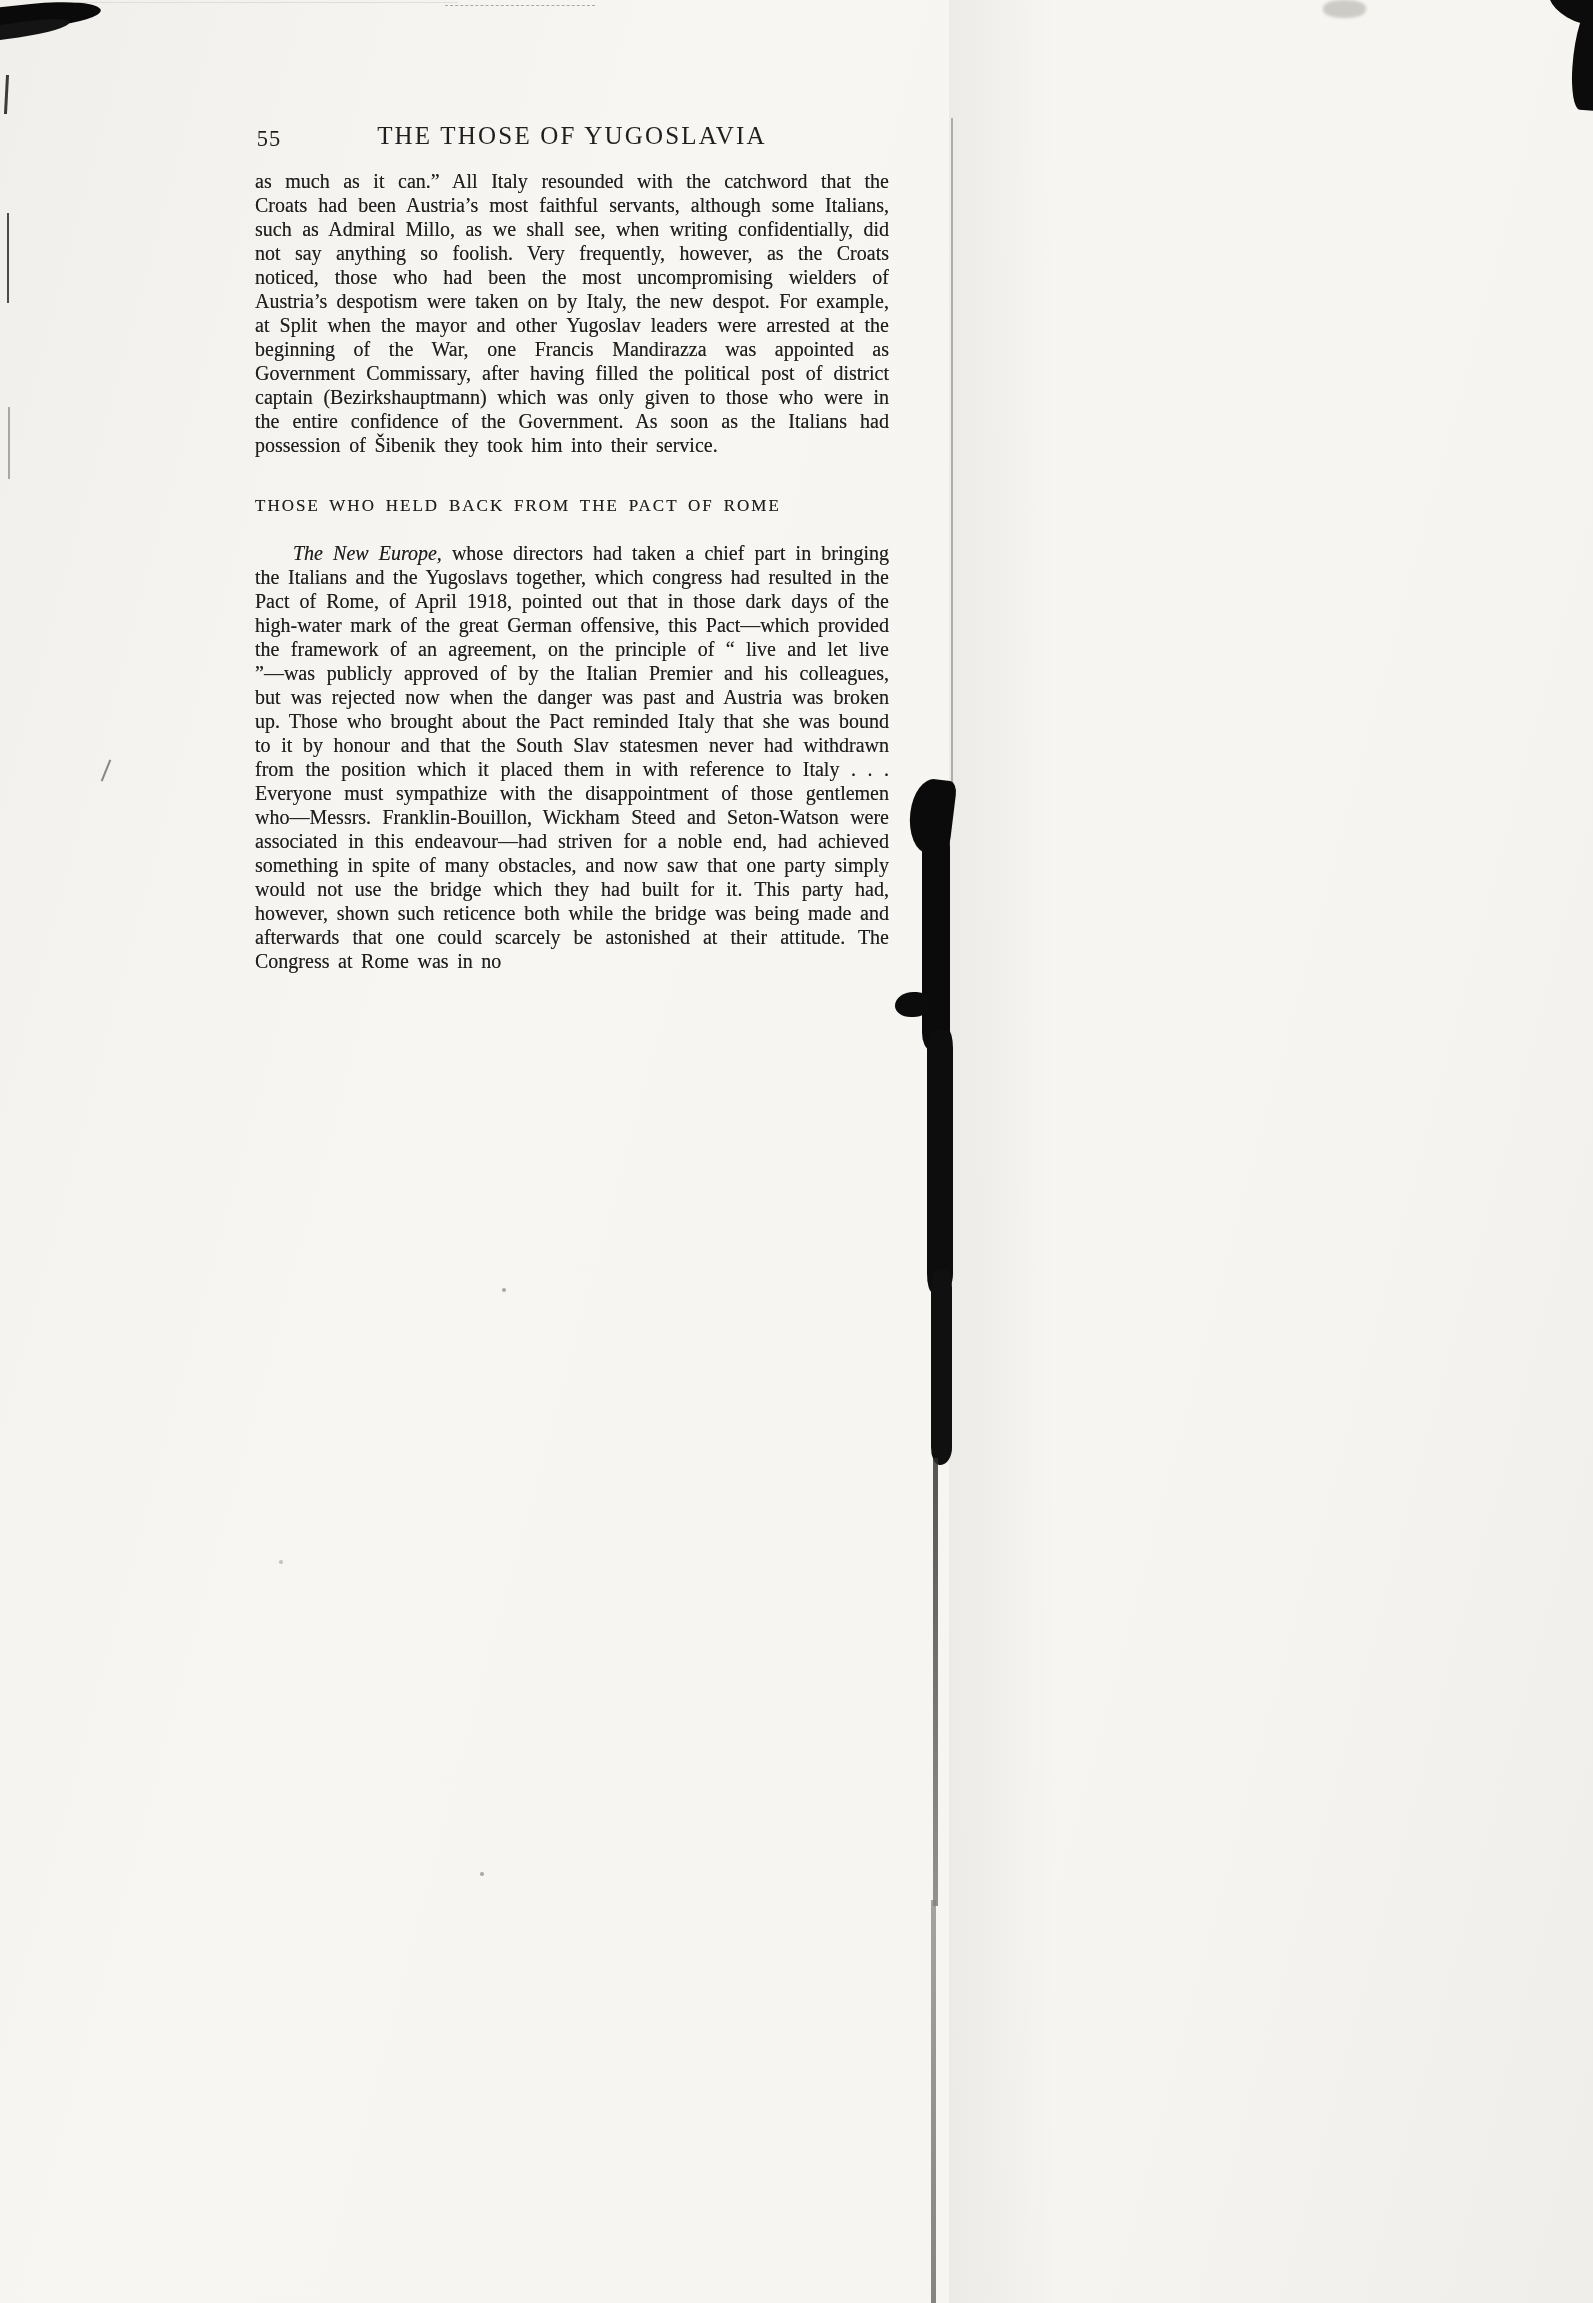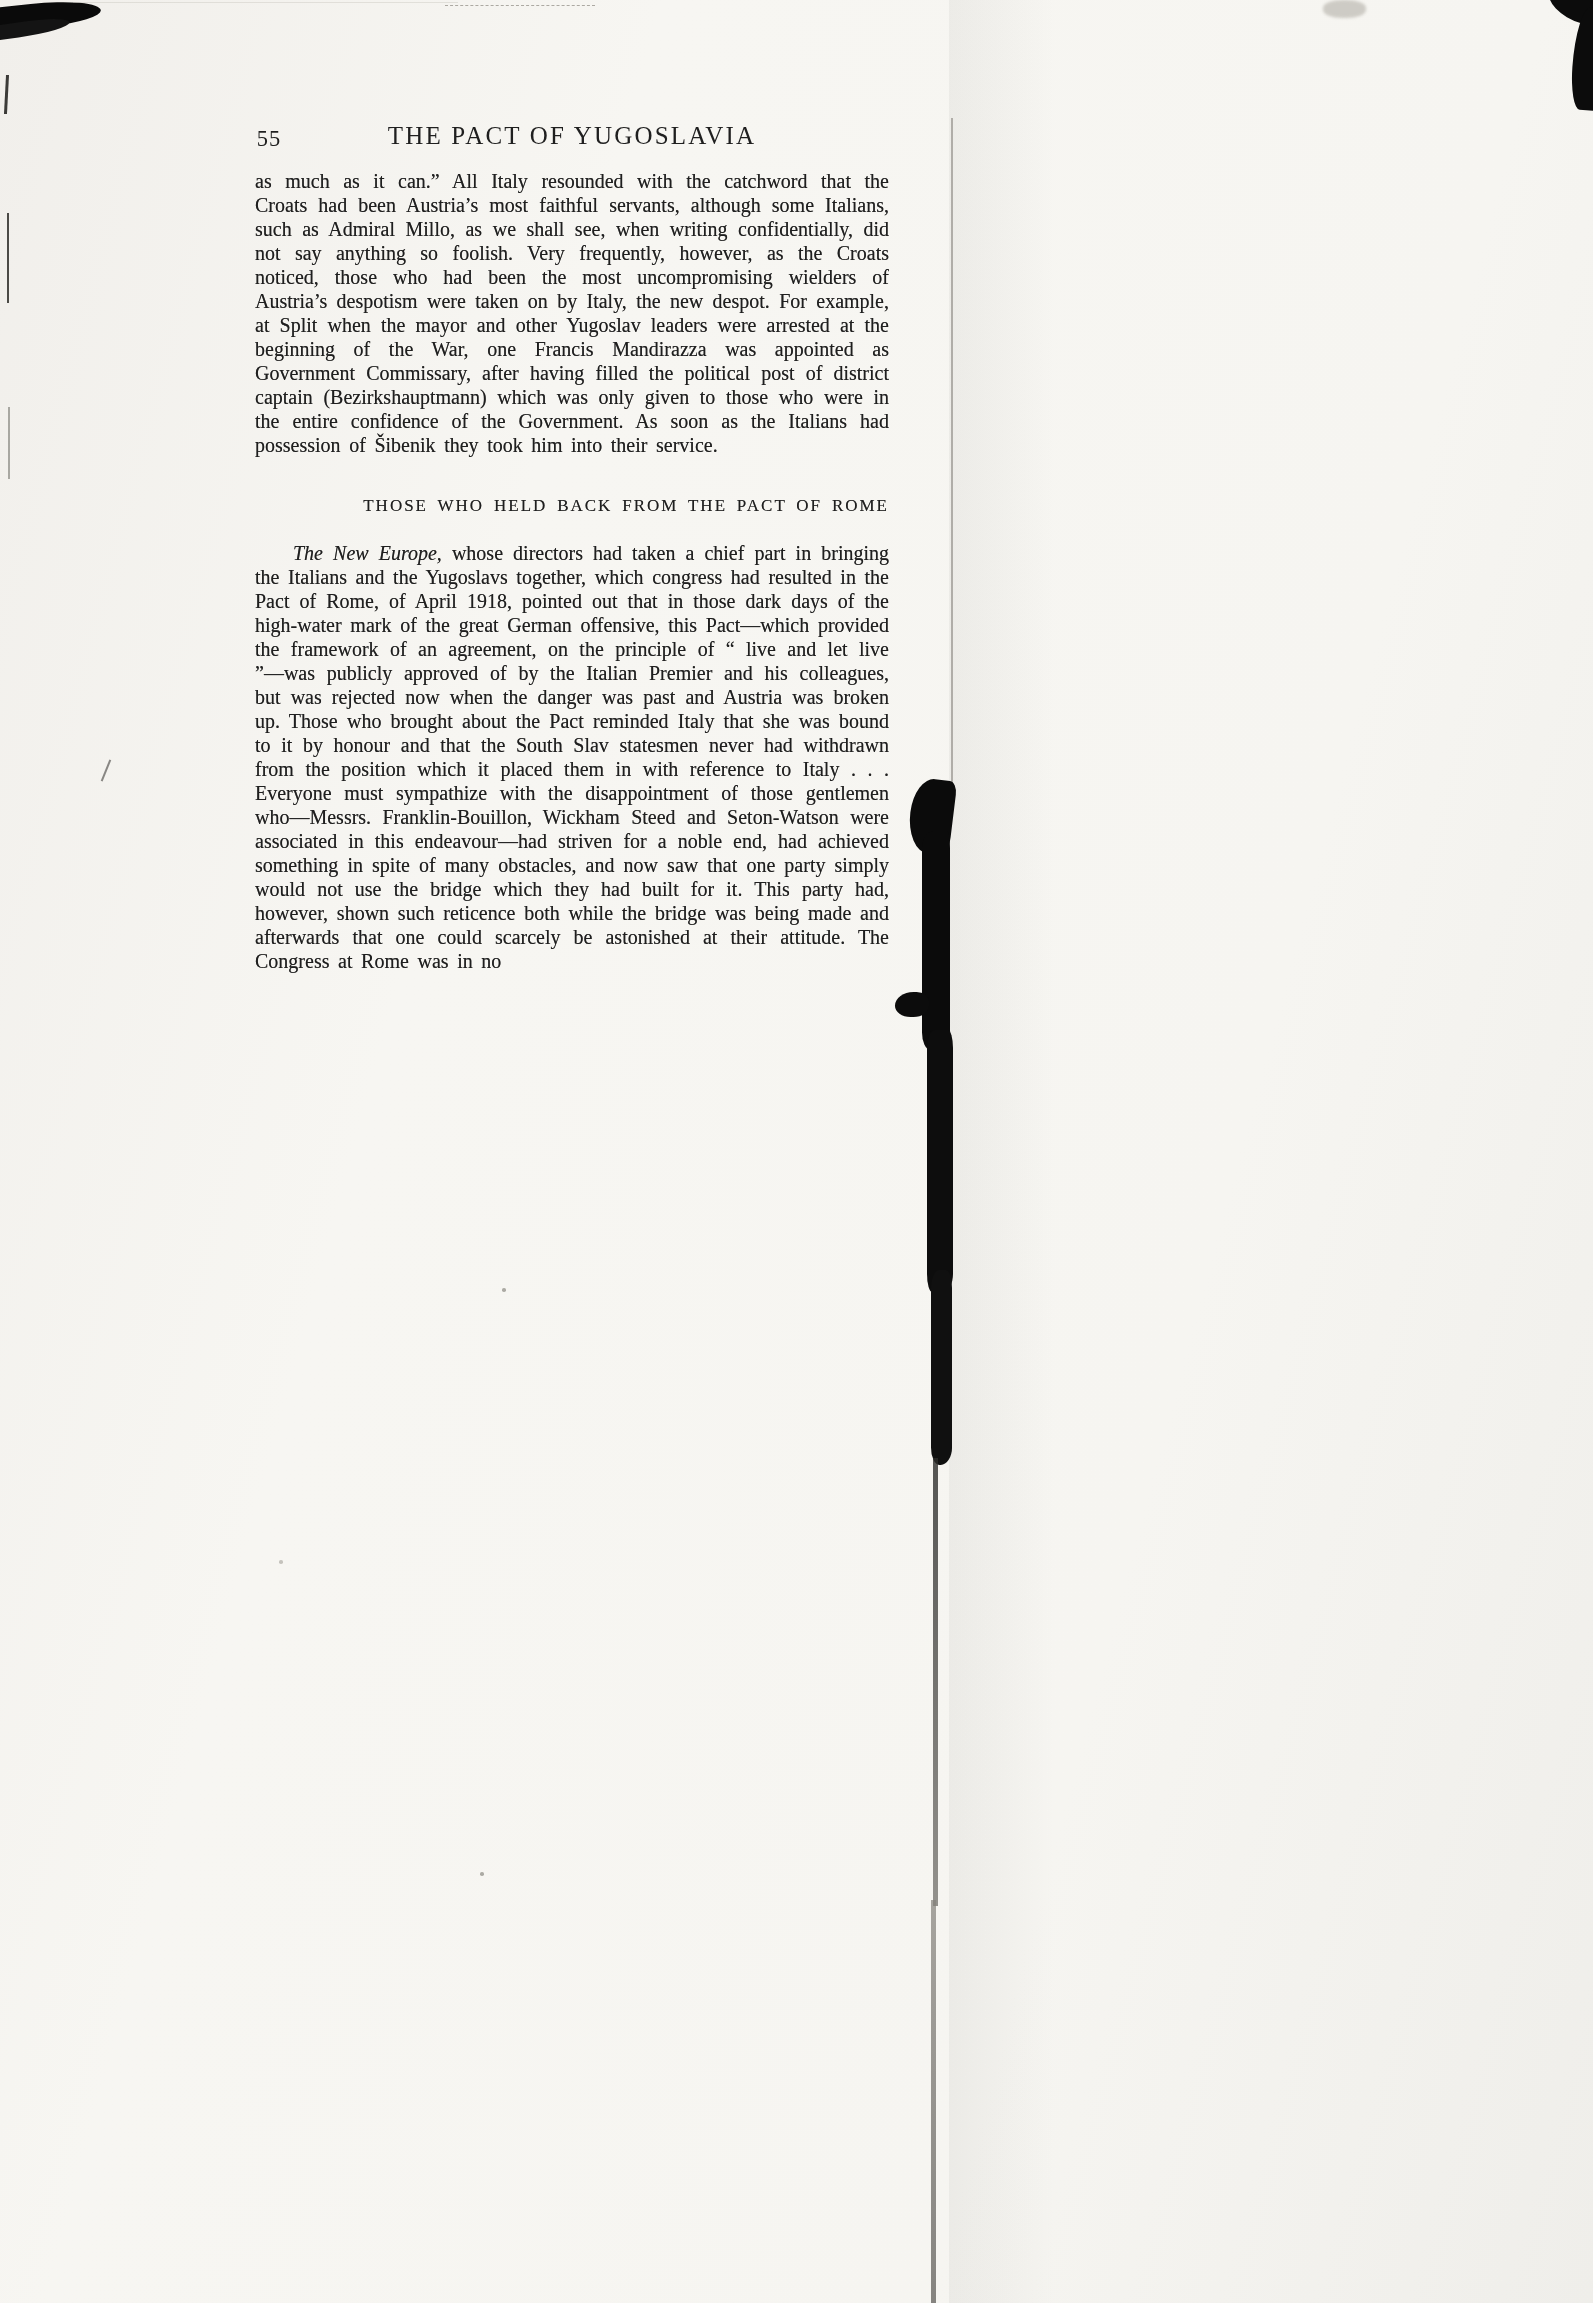--- a/index.html
+++ b/index.html
@@ -47,21 +47,21 @@
     font-size: 20px;
     line-height: 24px;
     text-align: justify;
     text-align-last: left;
     word-spacing: 3.6px;
     text-shadow: 0 0 0.4px rgba(10,10,10,0.55);
   }
   .para.indent { text-indent: 38px; }
   .section-heading {
     margin: 39px 0 25px 0;
-    text-align: right;
+    text-align: left;
     font-size: 17px;
     font-weight: normal;
     letter-spacing: 2px;
     word-spacing: 3.6px;
     white-space: nowrap;
     text-shadow: 0 0 0.4px rgba(10,10,10,0.5);
   }
   em { font-style: italic; }
 
   
@@ -126,21 +126,21 @@
   .speck2 { left: 480px; top: 1872px; }
   .speck3 { left: 279px; top: 1560px; opacity: .4; }
 </style>
 </head>
 <body>
 
 <div class="text-block">
 
   <div class="page-header">
     <span class="page-number">55</span>
-    <span class="running-title">THE PACT OF YUGOSLAVIA</span>
+    <span class="running-title">THE THOSE OF YUGOSLAVIA</span>
   </div>
 
   <p class="para">as much as it can.”  All Italy resounded with the catchword that the Croats had been Austria’s most faithful servants, although some Italians, such as Admiral Millo, as we shall see, when writing confidentially, did not say anything so foolish.  Very frequently, however, as the Croats noticed, those who had been the most uncompromising wielders of Austria’s despotism were taken on by Italy, the new despot.  For example, at Split when the mayor and other Yugoslav leaders were arrested at the beginning of the War, one Francis Mandirazza was appointed as Government Commissary, after having filled the political post of district captain (Bezirkshauptmann) which was only given to those who were in the entire confidence of the Government.  As soon as the Italians had possession of Šibenik they took him into their service.</p>
 
   <h3 class="section-heading">THOSE WHO HELD BACK FROM THE PACT OF ROME</h3>
 
   <p class="para indent"><em>The New Europe,</em><span> whose directors had taken a chief part in bringing the Italians and the Yugoslavs together, which congress had resulted in the Pact of Rome, of April 1918, pointed out that in those dark days of the high-water mark of the great German offensive, this Pact—which provided the framework of an agreement, on the principle of “ live and let live ”—was publicly approved of by the Italian Premier and his colleagues, but was rejected now when the danger was past and Austria was broken up.  Those who brought about the Pact reminded Italy that she was bound to it by honour and that the South Slav statesmen never had withdrawn from the position which it placed them in with reference to Italy . . . Everyone must sympathize with the disappointment of those gentlemen who—Messrs. Franklin-Bouillon, Wickham Steed and Seton-Watson were associated in this endeavour—had striven for a noble end, had achieved something in spite of many obstacles, and now saw that one party simply would not use the bridge which they had built for it.  This party had, however, shown such reticence both while the bridge was being made and afterwards that one could scarcely be astonished at their attitude.  The Congress at Rome was in no</span></p>
 
 </div>
 

